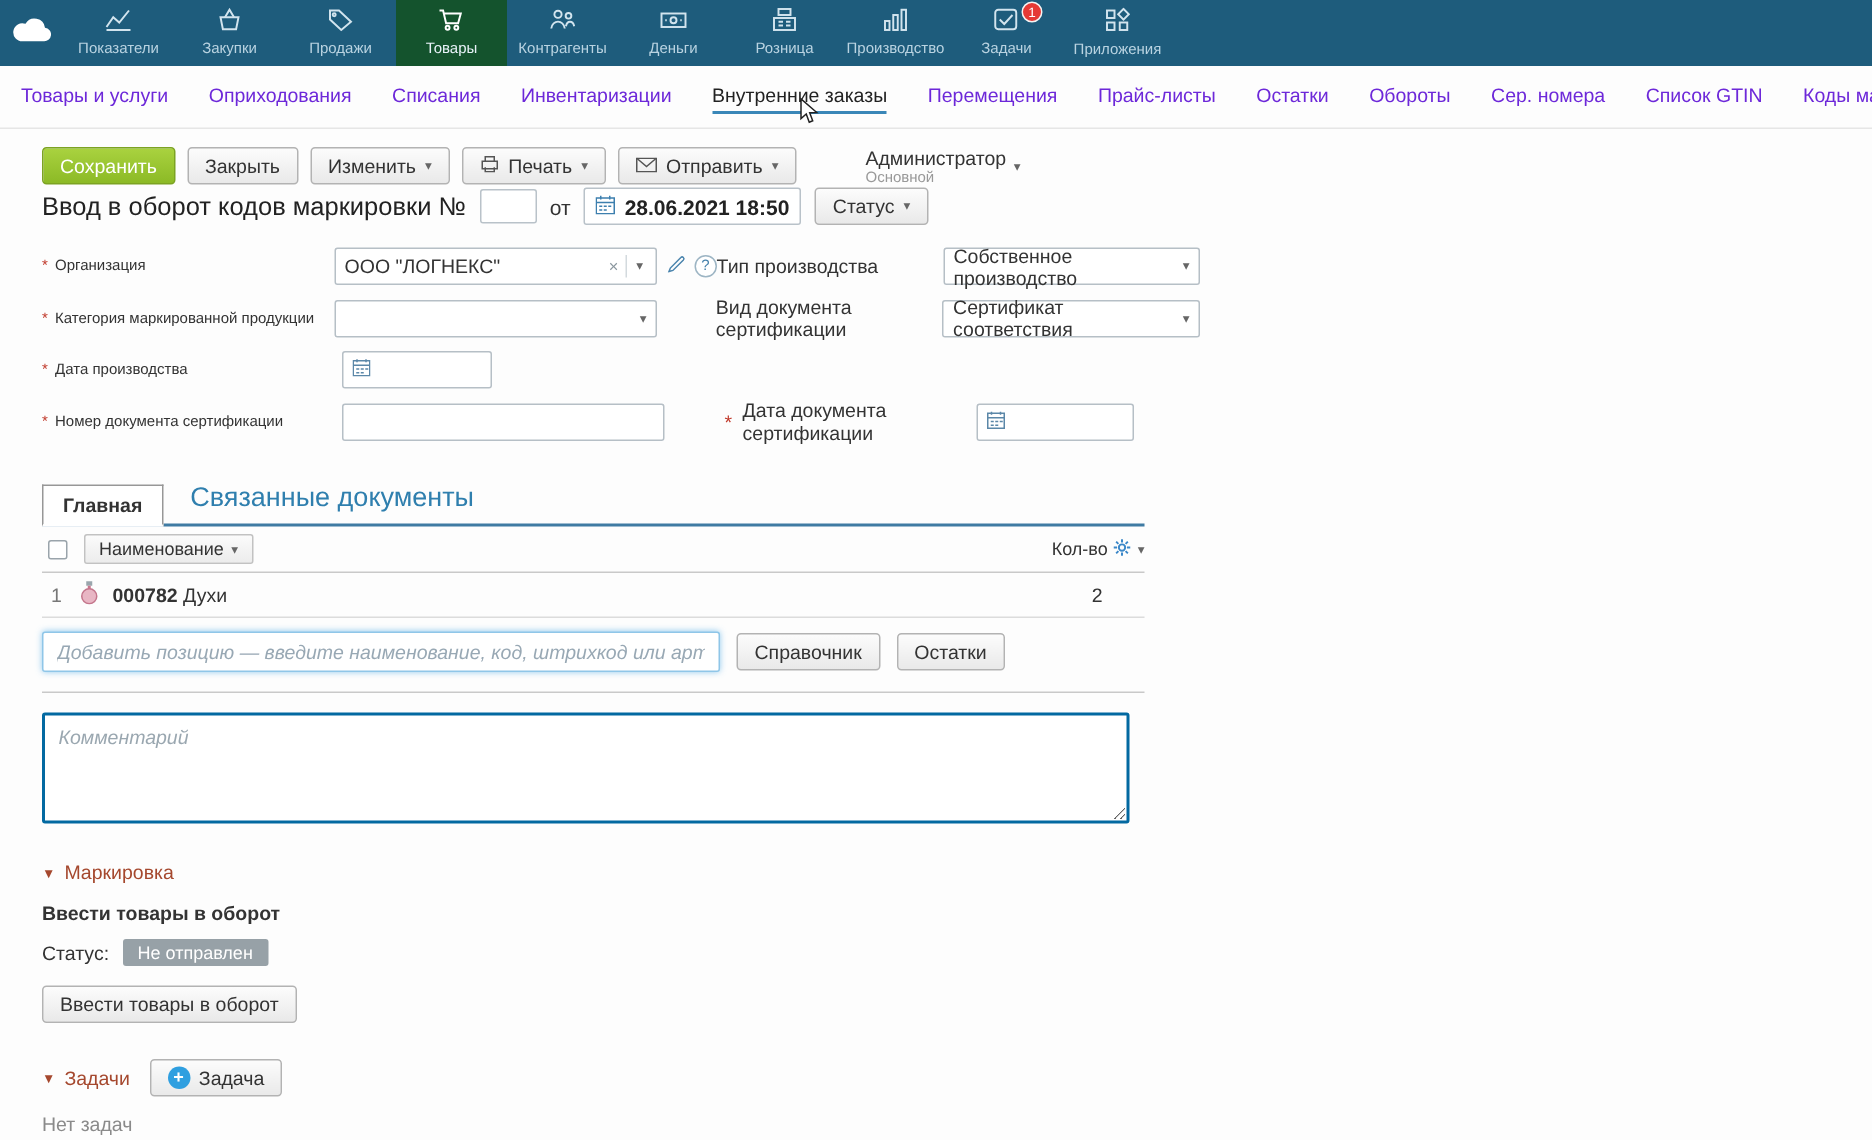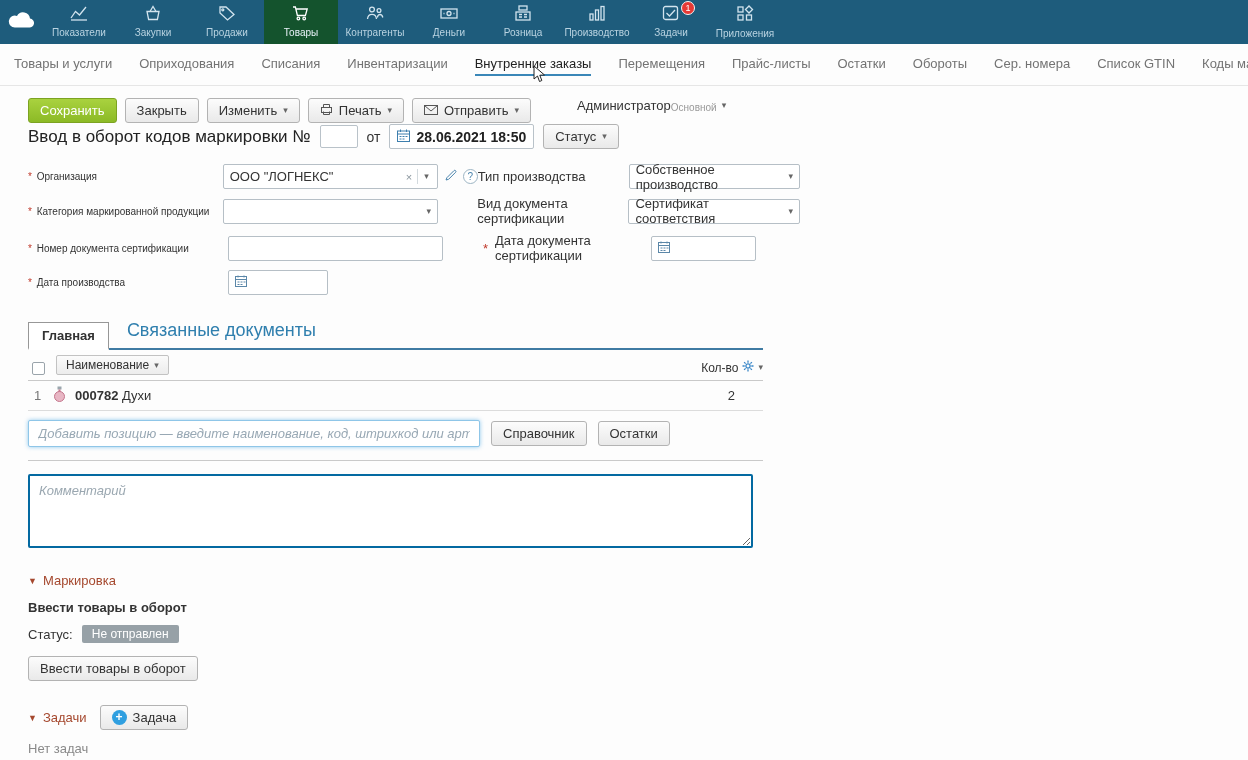--- a/index.html
+++ b/index.html
@@ -14,34 +14,34 @@
   .nav-item.active { background:#14532d;text-align:center; }
   .nav-item .lbl { font-size:10px; color:#b9d3e1; white-space:nowrap; }
   .nav-item.active .lbl { color:#e8f2f8; }
   .nav-badge { position:absolute; top:1px; right:13px; min-width:14px; height:14px;
     background:#e53935; border:1px solid #f4f4f4; border-radius:8px; color:#fff;
     font-size:9px; line-height:12px; text-align:center; padding:0 2px; }
 
   
   .subnav { display:flex; gap:27px; padding:12px 0 9px 14px; white-space:nowrap;
     overflow:hidden; border-bottom:1px solid #e6e6e6; background:#fdfdfd; }
-  .subnav-item { color:#737373; cursor:pointer; padding-bottom:3px; }
+  .subnav-item { color:#6d28d9; cursor:pointer; padding-bottom:3px; }
   .subnav-item.active { color:#222; border-bottom:2px solid #3a87b8; position:relative; }
 
   
   .main { padding:12px 0 0 28px; width:800px; }
 
   .toolbar { display:flex; align-items:flex-start; gap:8px; }
   .btn { display:inline-flex; align-items:center; gap:6px; padding:4px 11px;
     border:1px solid #b3b3b3; border-radius:3px; background:linear-gradient(#fcfcfc,#e9e9e9);
     font-size:13px; color:#333; cursor:pointer; white-space:nowrap; }
   .btn-save { background:linear-gradient(#a9d23f,#8cba26); border-color:#7ca322; color:#fff; }
   .caret { font-size:9px; color:#666; line-height:1; }
   .user-menu { margin-left:38px; display:flex; align-items:center; gap:5px; cursor:pointer; }
-  .user-stack { display:flex; flex-direction:row; align-items:flex-end; }
+  .user-stack { display:flex; flex-direction:column; }
   .user-name { font-size:13px; color:#333; }
   .user-role { font-size:10px; color:#999; }
 
   .title-row { margin-top:1px; display:flex; align-items:center; gap:9px; }
   .doc-title { font-size:17px; color:#222; }
   .num-input { width:38px; height:23px; border:1px solid #b9c2c9; border-radius:2px; padding:0 4px; font-size:13px; }
   .from-lbl { font-size:14px; }
   .date-box { display:flex; align-items:center; gap:6px; border:1px solid #b9c2c9;
     border-radius:2px; height:25px; padding:0 7px; background:#fff; cursor:pointer; }
   .date-box .dt { font-size:14px; font-weight:bold; color:#222; }
@@ -71,21 +71,21 @@
 
   
   .tabs { margin-top:20px; display:flex; align-items:flex-end; gap:18px;
     border-bottom:2px solid #3f7ba3; width:735px; }
   .tab-active { border:1px solid #979797; border-bottom:2px solid #fff; margin-bottom:-2px;
     background:#fff; padding:5px 13px; font-weight:bold; font-size:13px; cursor:pointer; }
   .tab-link { color:#2f7fae; padding:5px 0 7px; font-size:18px; cursor:pointer; }
 
   
   .ptable { width:735px; }
-  .phead { display:flex; align-items:flex-end; gap:11px; padding:5px 0 5px 4px;
+  .phead { display:flex; align-items:center; gap:11px; padding:5px 0 5px 4px;
     border-bottom:1px solid #c9c9c9; }
   .cb { width:13px; height:13px; border:1px solid #9aa4ab; border-radius:2px; background:#fff; cursor:pointer; }
   .col-btn { display:inline-flex; align-items:center; gap:5px; font-size:12px;
     border:1px solid #c2c2c2; border-radius:2px; background:linear-gradient(#fbfbfb,#ececec);
     padding:2px 9px; cursor:pointer; }
   .phead-right { margin-left:auto; display:flex; align-items:center; gap:4px; font-size:12px; }
   .prow { display:flex; align-items:center; gap:9px; padding:5px 0 5px 6px;
     border-bottom:1px solid #dcdcdc; font-size:13px; }
   .prow .num { color:#777; width:10px; }
   .prow .code { font-weight:bold; }
@@ -358,52 +358,52 @@
         </span>
       <span class="fld-r">
         <span class="select">
           <span>Сертификат соответствия</span>
           <span class="caret">▾</span>
         </span>
       </span>
     </div>
 
     <div class="frow">
-      <span class="lab-l"><span class="req">*</span> <span>Номер документа сертификации</span></span>
-      <span class="fld-l">
-        <input class="input" style="">
-      </span>
-      <span class="mid"></span>
-      <span class="lab-r wide">
-          <span class="req">*</span> 
-          <span>Дата документа сертификации</span>
-        </span>
-      <span class="date-input" style="width:105px">
-        <span><svg width="12" height="12">
-              <g fill="none" stroke="#5b87a8">
-                <rect x="0.5" y="1.5" width="11" height="10"></rect>
-                <path d="M0.5 4.5h11 M3 0.5v2 M9 0.5v2"></path>
-                <path d="M2.5 7h2 M5.5 7h2 M8.5 7h2 M2.5 9.5h2 M5.5 9.5h2" stroke-width="1"></path>
-              </g>
-            </svg></span>
-      </span>
-    </div>
-
-    <div class="frow">
       <span class="lab-l"><span class="req">*</span> <span>Дата производства</span></span>
       <span class="date-input" style="width:100px">
         <span><svg width="12" height="12">
               <g fill="none" stroke="#5b87a8">
                 <rect x="0.5" y="1.5" width="11" height="10"></rect>
                 <path d="M0.5 4.5h11 M3 0.5v2 M9 0.5v2"></path>
                 <path d="M2.5 7h2 M5.5 7h2 M8.5 7h2 M2.5 9.5h2 M5.5 9.5h2" stroke-width="1"></path>
               </g>
             </svg></span>
       </span>
     </div>
+
+    <div class="frow">
+      <span class="lab-l"><span class="req">*</span> <span>Номер документа сертификации</span></span>
+      <span class="fld-l">
+        <input class="input" style="">
+      </span>
+      <span class="mid"></span>
+      <span class="lab-r wide">
+          <span class="req">*</span> 
+          <span>Дата документа сертификации</span>
+        </span>
+      <span class="date-input" style="width:105px">
+        <span><svg width="12" height="12">
+              <g fill="none" stroke="#5b87a8">
+                <rect x="0.5" y="1.5" width="11" height="10"></rect>
+                <path d="M0.5 4.5h11 M3 0.5v2 M9 0.5v2"></path>
+                <path d="M2.5 7h2 M5.5 7h2 M8.5 7h2 M2.5 9.5h2 M5.5 9.5h2" stroke-width="1"></path>
+              </g>
+            </svg></span>
+      </span>
+    </div>
   </div>
 
   
   <div class="tabs">
     <span class="tab-active">Главная</span>
     <span class="tab-link">Связанные документы</span>
   </div>
 
   
   <div class="ptable">

